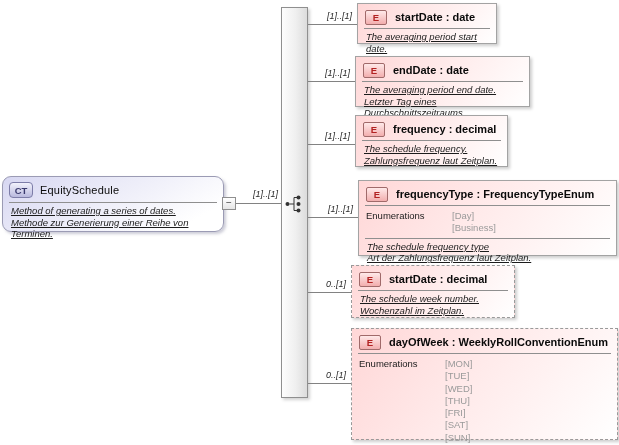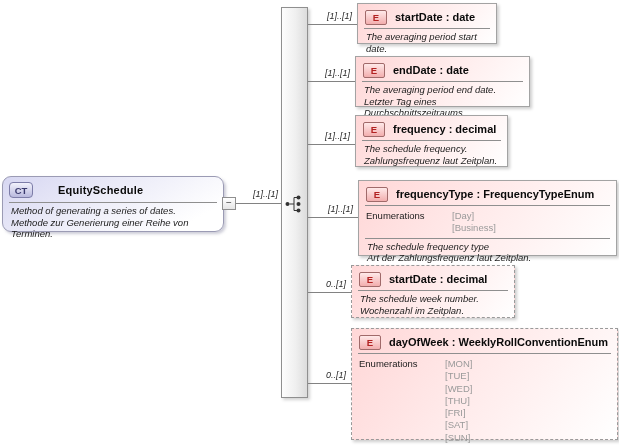--- a/index.html
+++ b/index.html
@@ -8,30 +8,30 @@
     font-family:"Liberation Sans", sans-serif;color:#111;
   }
   
   .ct-box{
     position:absolute;left:2px;top:176px;width:222px;height:56px;
     border:1px solid #9b9bb4;border-radius:9px;
     background:linear-gradient(150deg,#d7d7f2 0%,#ebebf8 40%,#ffffff 85%);
     box-shadow:2px 2px 3px rgba(110,110,140,.35);
     box-sizing:border-box;
   }
-  .ct-header{display:flex;align-items:center;gap:25px;padding:4px 8px 2px 6px;height:18px;}
+  .ct-header{display:flex;align-items:center;gap:7px;padding:4px 8px 2px 6px;height:18px;}
   .ct-badge{
     width:22px;height:14px;border:1px solid #7d7da8;border-radius:4px;
     background:linear-gradient(#f2f2fc,#b9b9de);
     color:#3a3a6e;font-size:9.5px;font-weight:bold;
     display:flex;align-items:center;justify-content:center;flex:0 0 auto;
   }
-  .ct-title{font-size:11px;font-weight:bold;color:#0a0a0a;letter-spacing:.2px;}
+  .ct-title{font-size:11px;font-weight:normal;color:#0a0a0a;letter-spacing:.2px;}
   .rule{border:0;border-top:1px solid #8f8f8f;margin:1px 6px 0 6px;}
-  .doc{padding:2px 8px 0 8px;font-size:9.5px;font-style:italic;line-height:11.5px;color:#1c1c1c;}
+  .doc{padding:2px 8px 0 8px;font-size:9.5px;font-style:italic;line-height:11.5px;color:#1c1c1c;text-decoration:underline;}
   
   .toggle{
     position:absolute;left:222px;top:197px;width:14px;height:13px;box-sizing:border-box;
     border:1px solid #8f8f8f;background:linear-gradient(#ffffff,#e6e6e6);
     font-size:10px;line-height:10px;color:#444;text-align:center;
   }
   
   .hline{position:absolute;height:1px;background:#828282;}
   .seq-bar{
     position:absolute;left:281px;top:7px;width:27px;height:391px;box-sizing:border-box;

